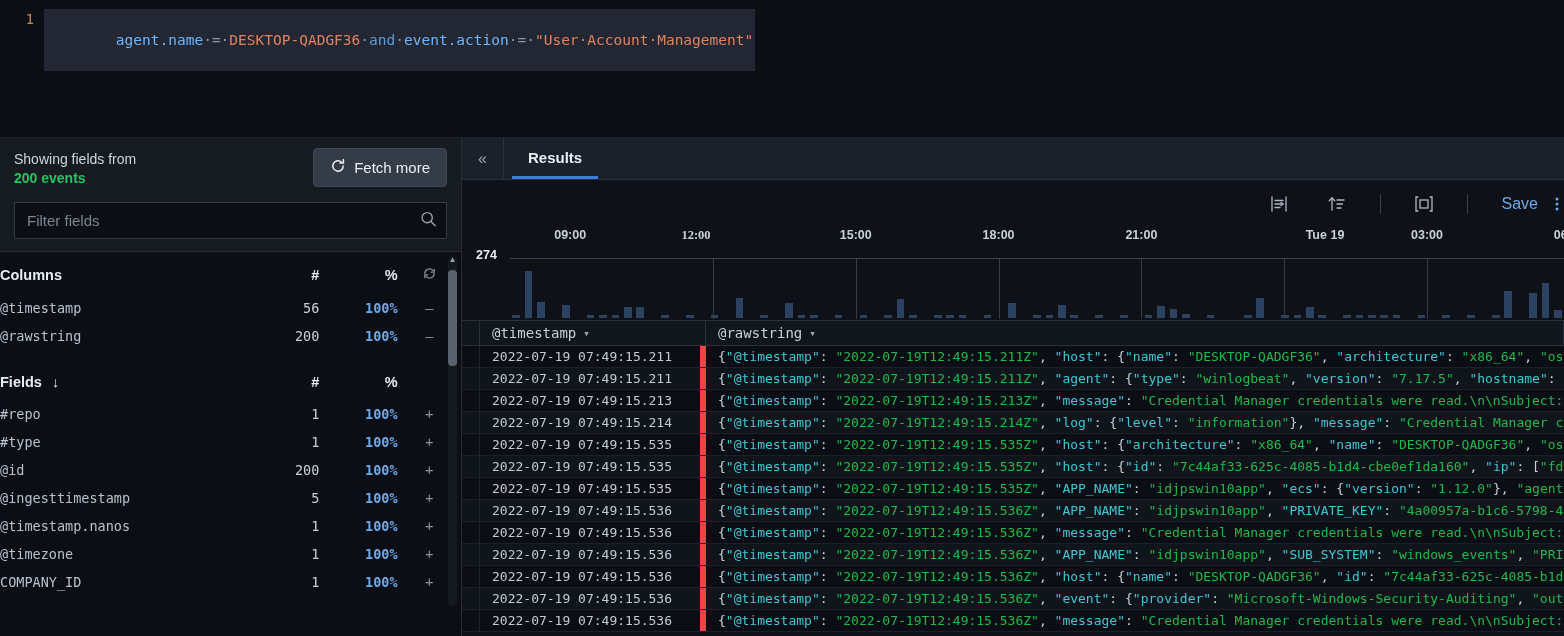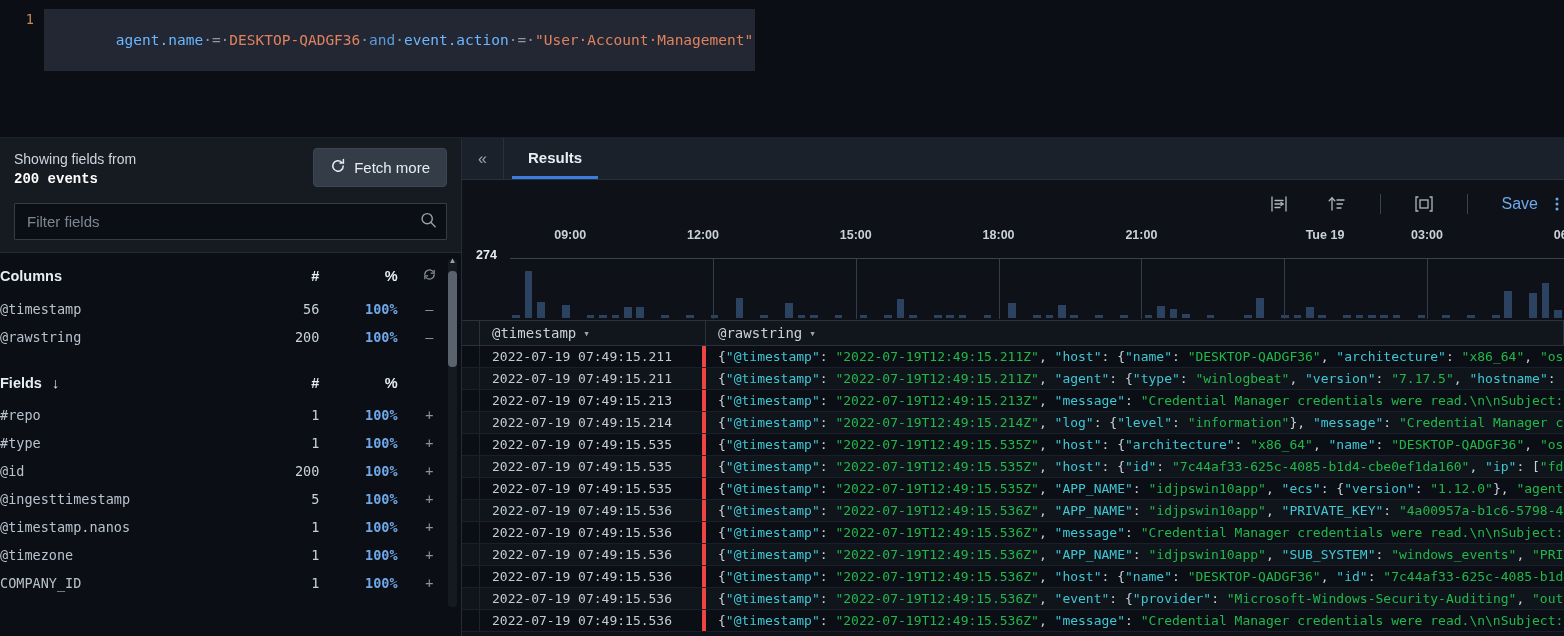--- a/index.html
+++ b/index.html
@@ -46,21 +46,21 @@
   }
   .sidebar-head {
     padding: 10px 14px 12px 14px;
     background: #161b22;
     border-bottom: 1px solid #262c36;
   }
   .sh-row { display: flex; align-items: flex-start; justify-content: space-between; }
   .showing {
     color: #ced5de; font-size: 14px; line-height: 19px; padding-top: 2px;
   }
-  .showing b { font-weight: bold; color: #ffffff; font-family: Liberation Mono, monospace; }
+  .showing b { font-weight: bold; color: #22c55e; }
   .fetch-btn {
     display: flex; align-items: center; gap: 8px;
     background: #343c47; color: #e6edf3;
     border: 1px solid #3d4653; border-radius: 4px;
     padding: 9px 16px; font-size: 15px; cursor: pointer;
     white-space: nowrap;
   }
   .filter-wrap { position: relative; margin-top: 14px; }
   .filter-input {
     width: 100%; background: #0b0e14;
@@ -186,21 +186,21 @@
   .rrow {
     display: flex; height: 22px; align-items: center;
     border-bottom: 1px solid #1a2029;
   }
   .rrow.odd { background: #0b0e14; }
   .rrow.even { background: #10151c; }
   .rc-gutter { width: 18px; height: 100%; border-right: 1px solid #1d242d; }
   .rc-ts {
     width: 226px; padding-left: 12px; color: #c3ccd6; font-size: 13px;
     font-family: "DejaVu Sans Mono", monospace; white-space: nowrap;
-    border-right: 4px solid #ef4444; height: 100%; display: flex; align-items: center;
+    border-right: 6px solid #ef4444; height: 100%; display: flex; align-items: center;
   }
   .rc-raw {
     flex: 1; padding-left: 12px; font-size: 13px;
     font-family: "DejaVu Sans Mono", monospace; white-space: nowrap;
     overflow: hidden; height: 100%; display: flex; align-items: center;
   }
   .j-punct { color: #c9d1d9; }
   .j-key   { color: #3fc7d4; }
   .j-str   { color: #21b84a; }
 </style>
@@ -376,21 +376,21 @@
           <circle cx="2" cy="3" r="1.5"></circle>
             <circle cx="2" cy="8" r="1.5"></circle>
             <circle cx="2" cy="13" r="1.5"></circle>
         </svg>
       </div>
     </div>
 
     <div class="histo">
       <div class="histo-axis" id="hist-axis">
           <div class="tick-label" style="left: 108.2px;">09:00</div>
-          <div class="tick-label" style="left: 241px;">12:00</div>
+          <div class="tick-label" style="left: 234px; font-family: Liberation Serif, serif;">12:00</div>
           <div class="tick-label" style="left: 393.8px;">15:00</div>
           <div class="tick-label" style="left: 536.6px;">18:00</div>
           <div class="tick-label" style="left: 679.4px;">21:00</div>
           <div class="tick-label" style="left: 863px;">Tue 19</div>
           <div class="tick-label" style="left: 965px;">03:00</div>
           <div class="tick-label" style="left: 1107.8px;">06:00</div>
         </div>
       <div class="ymax">274</div>
       <div class="plot">
         <div class="bars" id="hist-bars">

